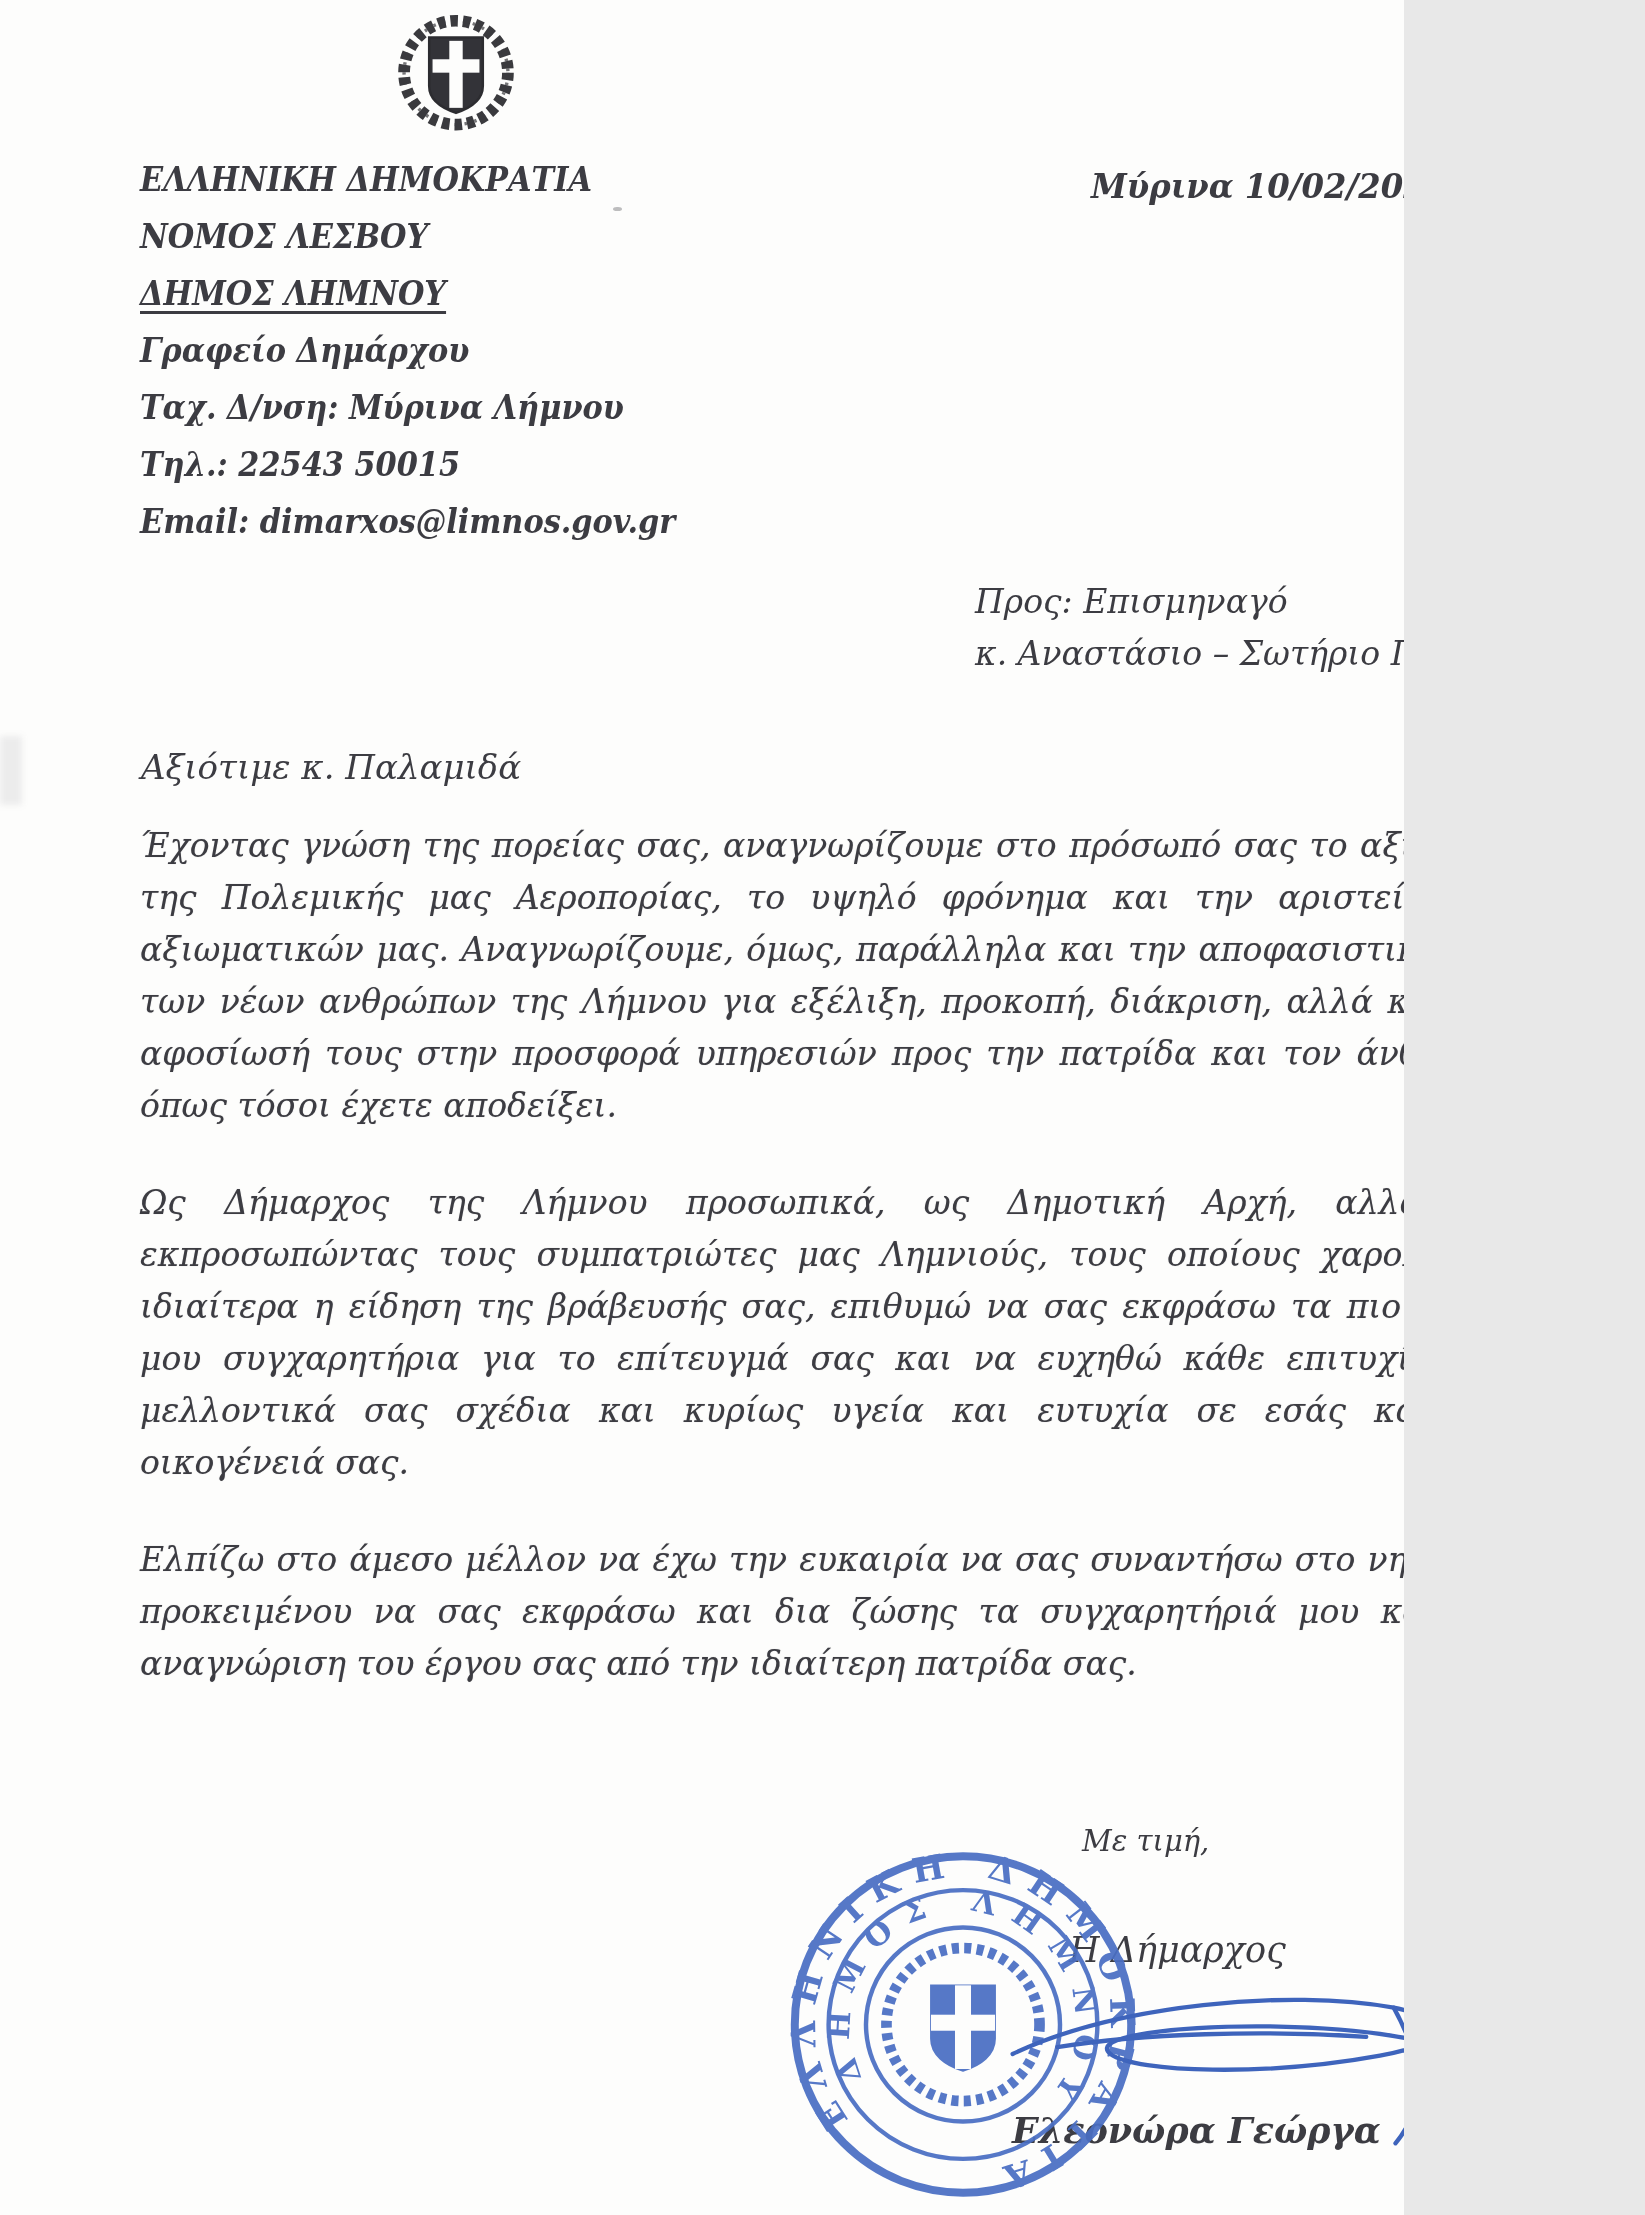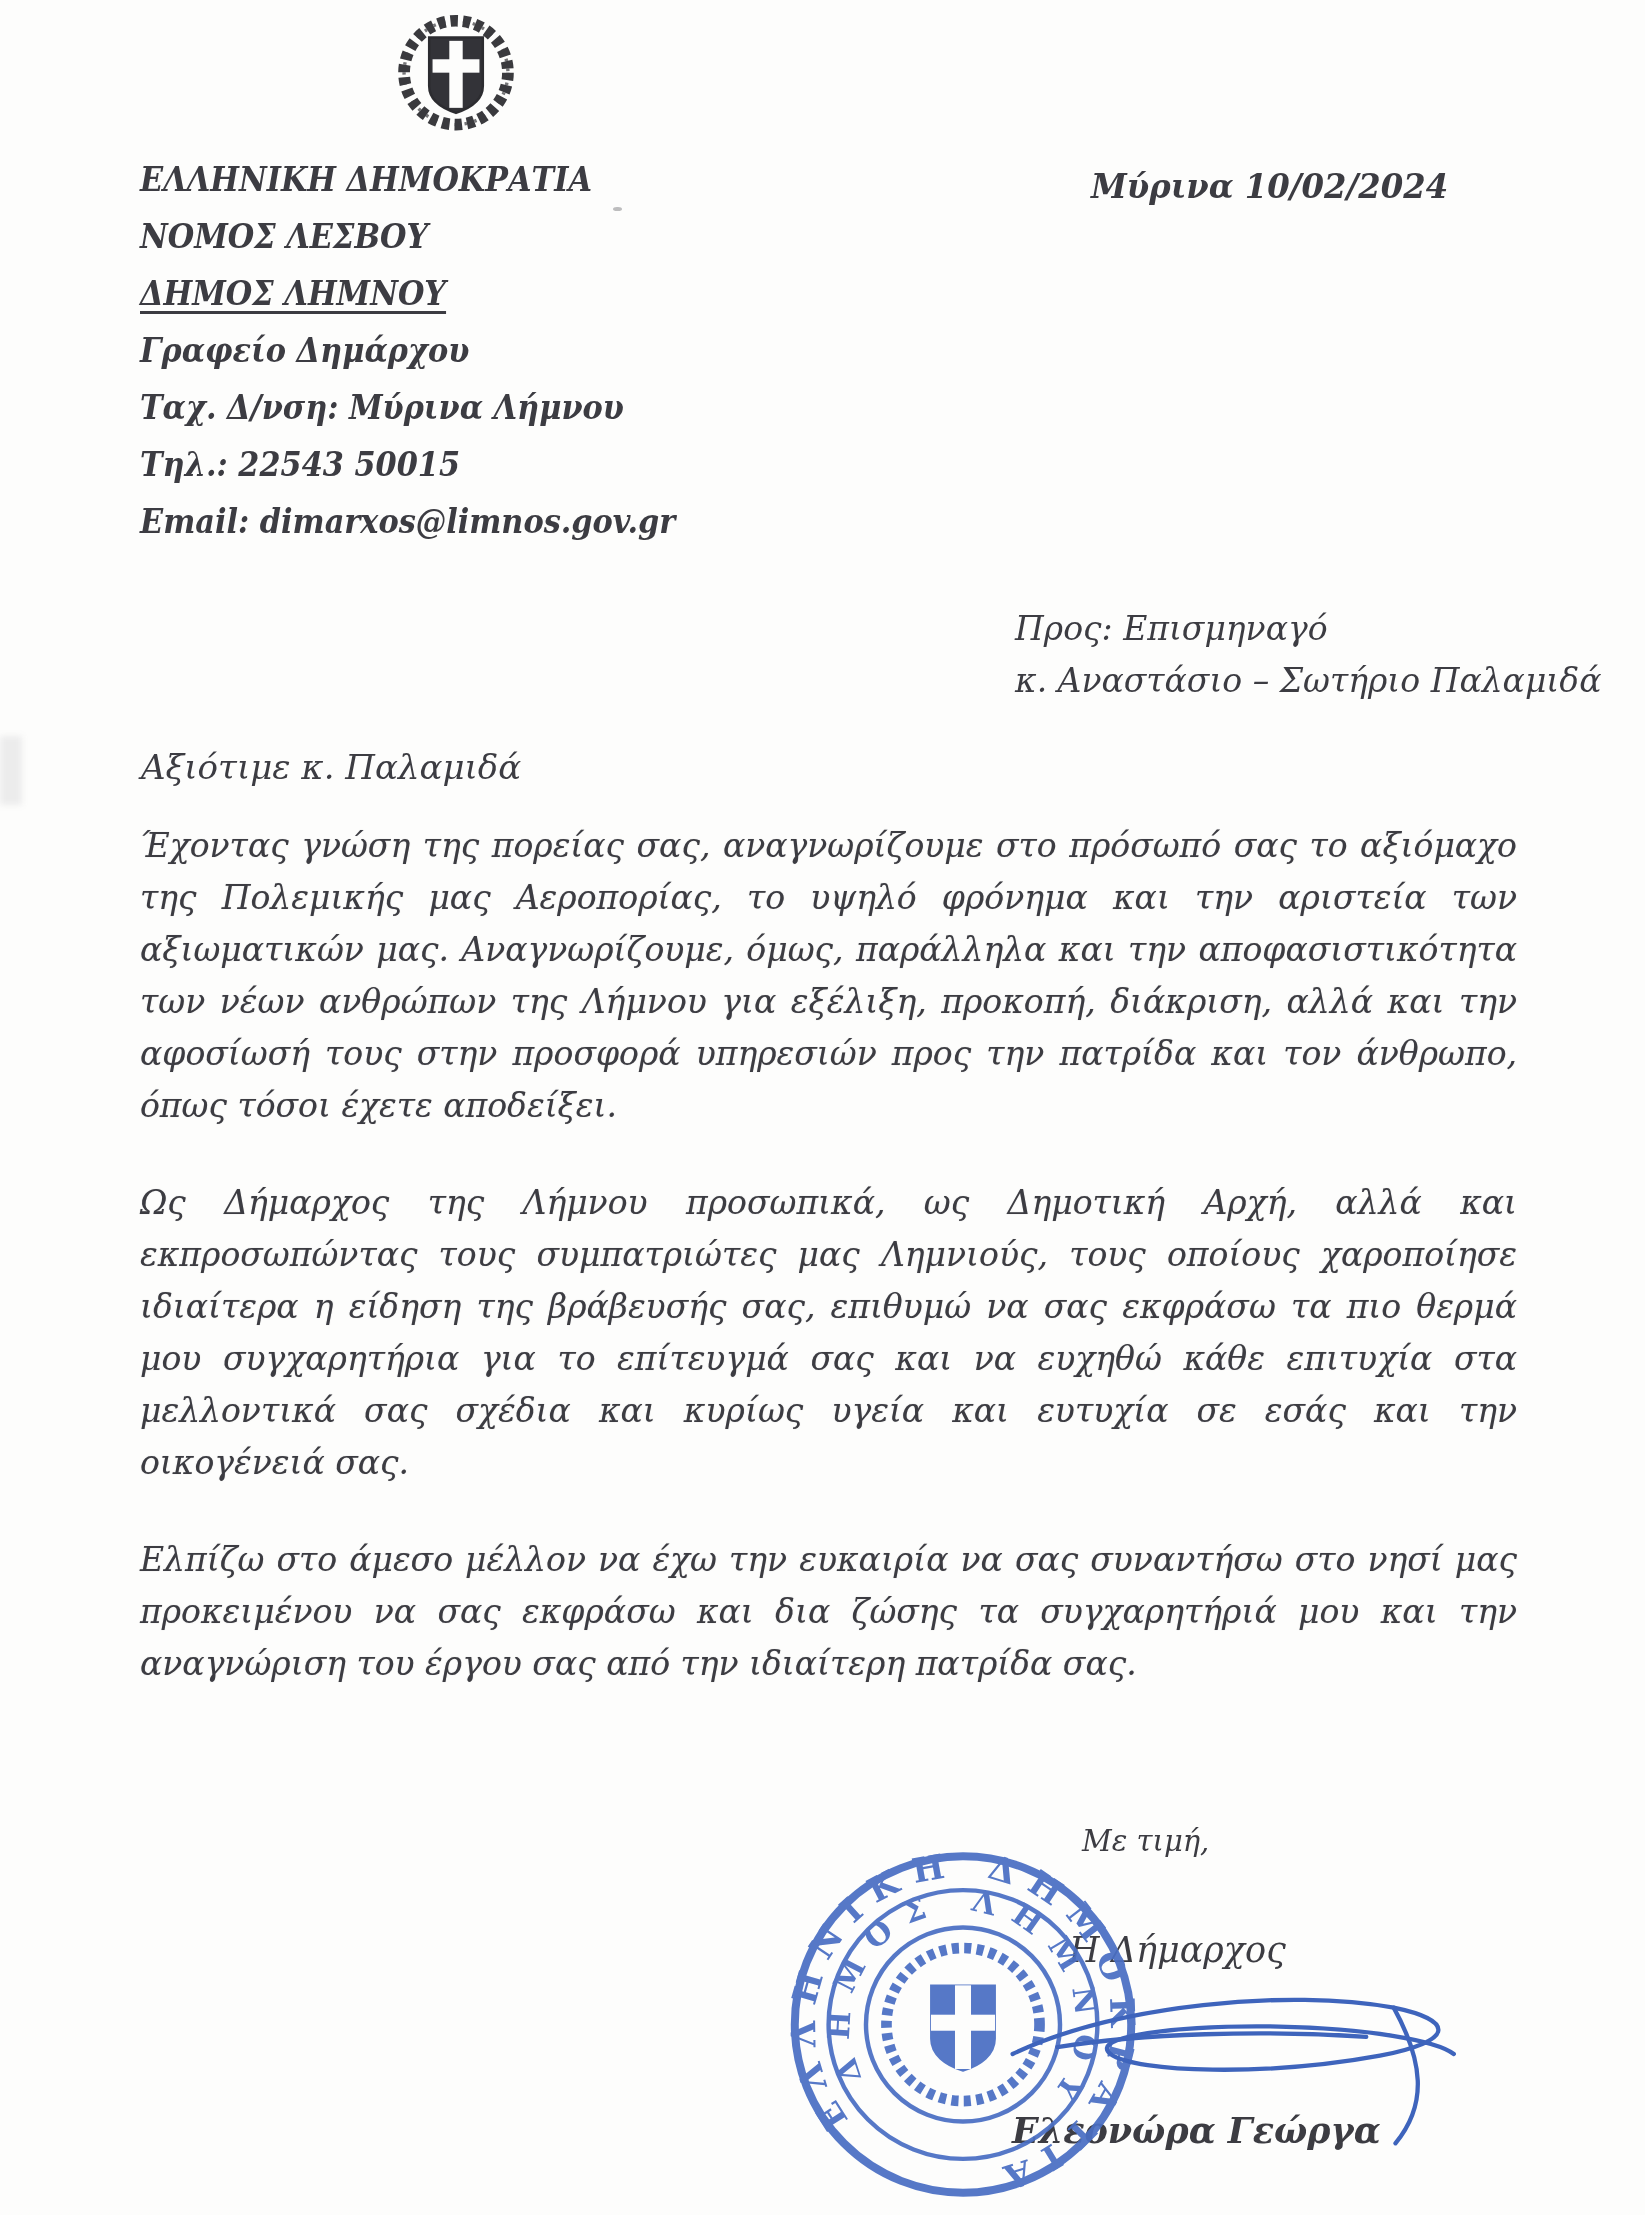--- a/index.html
+++ b/index.html
@@ -1,18 +1,18 @@
 <!DOCTYPE html>
 <html style="font-size:13.8px"><head>
 <meta charset="utf-8">
 <style>
   html,body{margin:0;padding:0;background:#e8e8e8;}
   .page{
     position:relative;
-    width:1645px;height:2215px;
+    width:1404px;height:2215px;
     background:#fdfdfc;
     font-family:"DejaVu Serif", serif;
     font-style:italic;
     color:#3c3c42;
     overflow:hidden;
   }
   
   .emblem{position:absolute;left:389px;top:1.7px;width:134px;height:138px;}
   
   .header-block{
@@ -21,22 +21,22 @@
     transform:scaleX(0.92);transform-origin:left top;
     white-space:nowrap;
   }
   .hdr-underline{text-decoration:underline;text-decoration-thickness:2.6px;text-underline-offset:6px;}
   .date-line{
     position:absolute;left:1091px;top:166px;
     font-weight:bold;font-size:34px;white-space:nowrap;
     transform:scaleX(0.95);transform-origin:left top;
   }
   .recipient{
-    position:absolute;left:975px;top:603px;
-    font-size:33px;line-height:52px;white-space:nowrap;margin-left:40px;
+    position:absolute;left:975px;top:576px;
+    font-size:33px;line-height:52px;white-space:nowrap;
   }
   .salutation{
     position:absolute;left:141px;top:747px;
     font-size:34px;white-space:nowrap;
   }
   .body-text{
     position:absolute;left:140px;top:820px;width:1377px;
     font-size:33px;line-height:52px;text-align:justify;
     text-shadow:0 0 0.9px rgba(60,60,66,0.35);
   }

